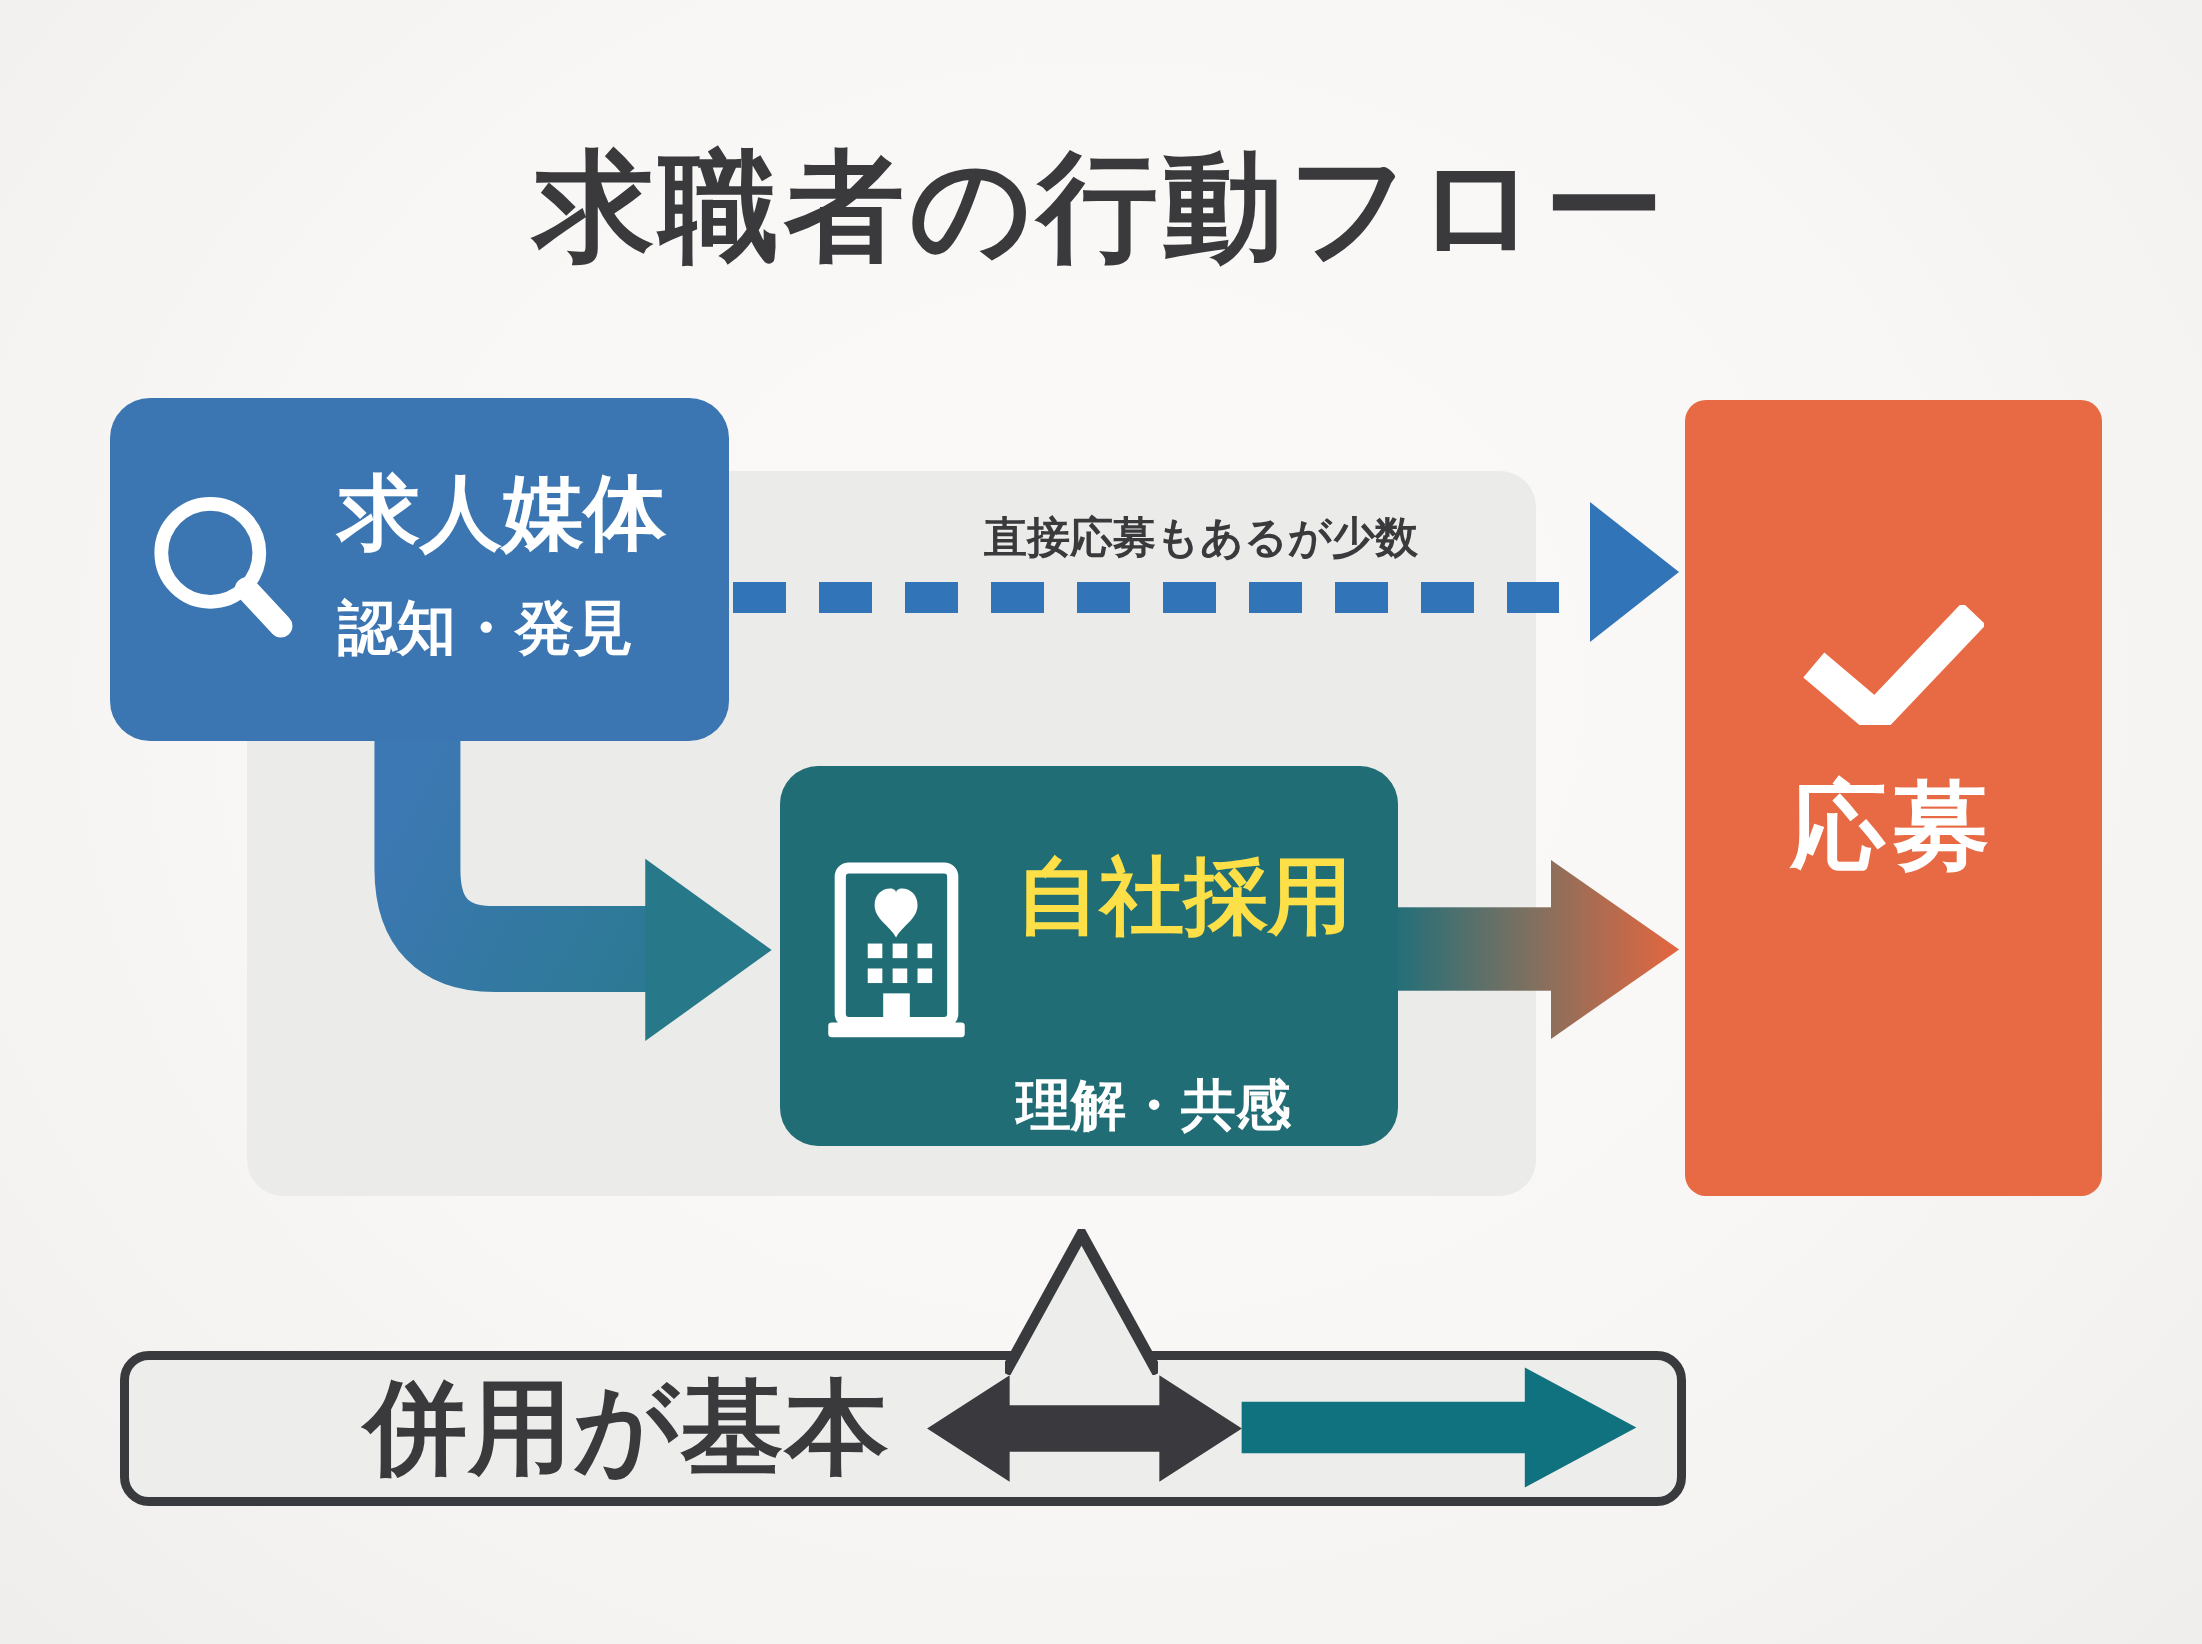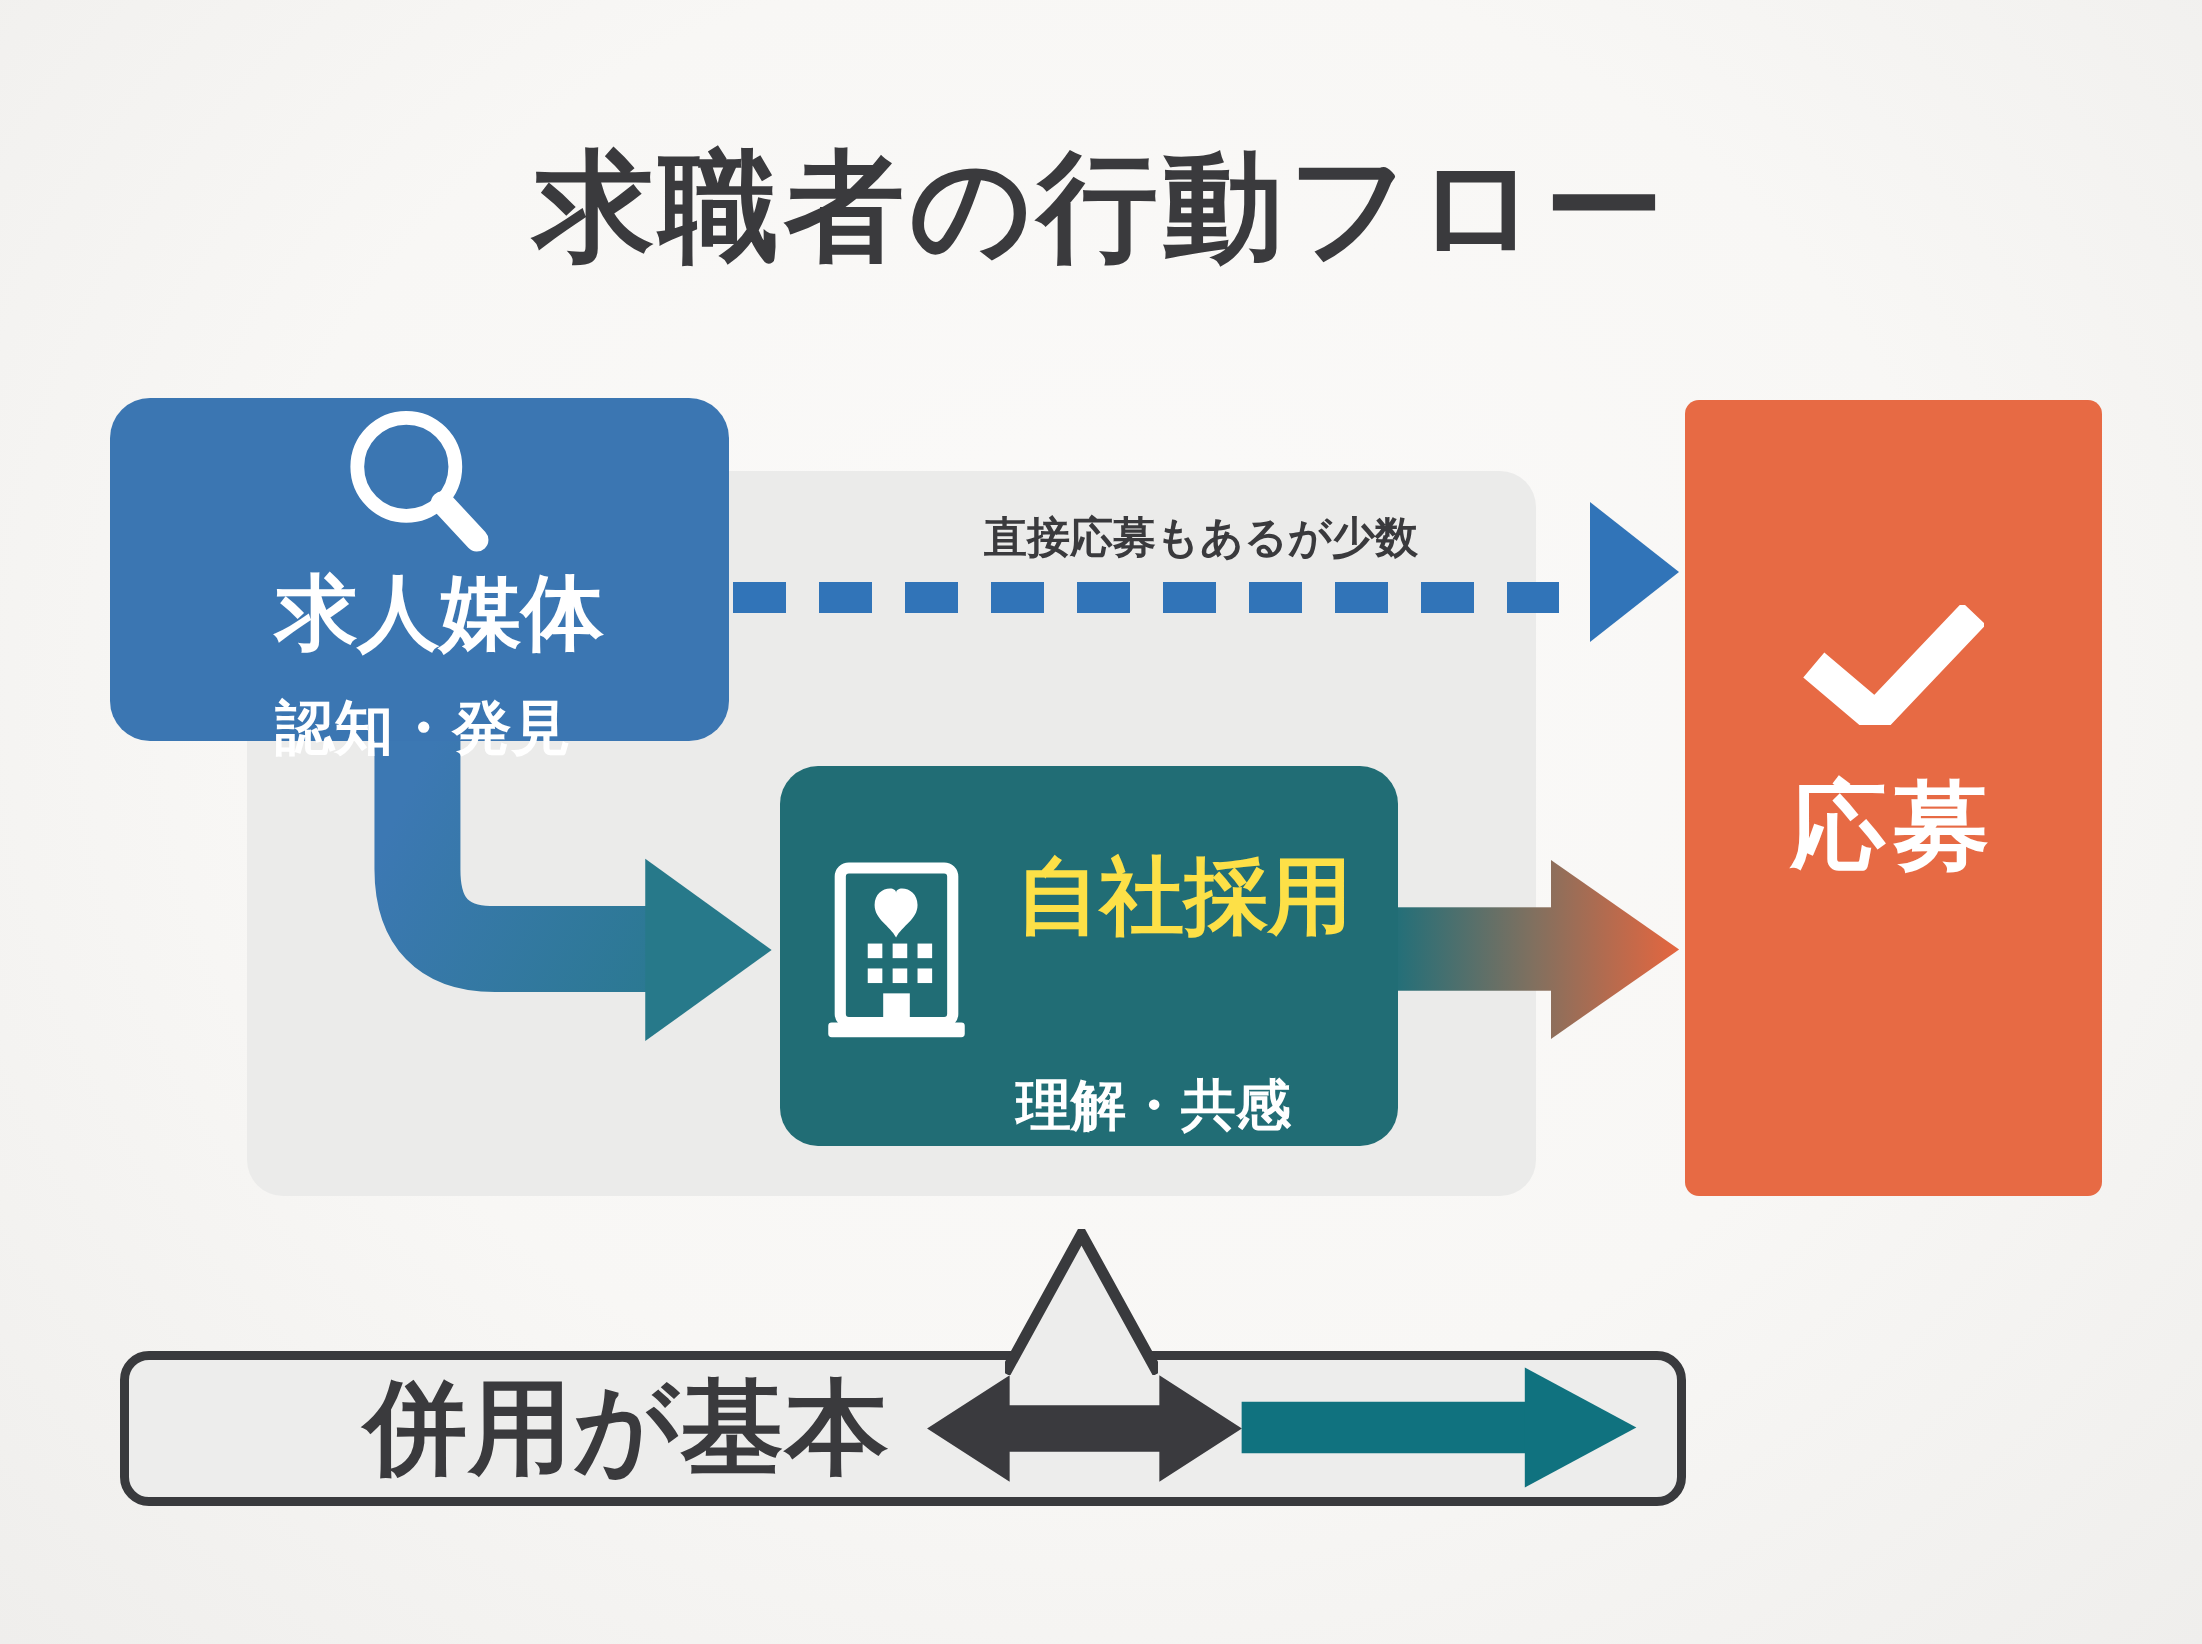--- a/index.html
+++ b/index.html
@@ -14,21 +14,21 @@
     position:absolute;left:0;top:127px;width:2203px;
     text-align:center;
     font-size:120px;font-weight:bold;letter-spacing:5.2px;
     color:#3a3a3d;white-space:nowrap;
   }
   .journey-panel{
     position:absolute;left:247px;top:471px;width:1289px;height:725px;
     background:#ebebea;border-radius:36px;
   }
   
-  .node{position:absolute;box-sizing:border-box;flex-direction:column;}
+  .node{position:absolute;box-sizing:border-box;}
   .node-blue{
     left:110px;top:398px;width:619px;height:343px;
     background:#3b76b2;border-radius:40px;
     display:flex;align-items:center;padding-left:40px;
   }
   .node-blue .icon-wrap{width:155px;height:172px;flex:0 0 auto;margin-right:33px;}
   .node-blue .txt .t1{font-size:82px;font-weight:bold;color:#ffffff;line-height:1.05;white-space:nowrap;}
   .node-blue .txt .t2{font-size:59px;font-weight:bold;color:#ffffff;margin-top:33px;white-space:nowrap;}
   
   .direct-label{
@@ -50,21 +50,21 @@
     left:780px;top:766px;width:618px;height:380px;
     background:#216d75;border-radius:38px;
   }
   .node-teal .icon-wrap{position:absolute;left:41px;top:96px;width:151px;height:176px;}
   .node-teal .txt{position:absolute;left:236px;top:83px;}
   .node-teal .txt .t1{font-size:84px;font-weight:bold;color:#fde047;line-height:1.12;white-space:nowrap;}
   .node-teal .sub{position:absolute;left:236px;top:303px;font-size:55px;font-weight:bold;color:#ffffff;white-space:nowrap;}
   
   .node-orange{
     left:1685px;top:400px;width:417px;height:796px;
-    background:#e76a44;border-radius:14px;
+    background:#e76a44;border-radius:21px;
     display:flex;flex-direction:column;align-items:center;
     padding-top:205px;
   }
   .node-orange .check-wrap{width:181px;height:120px;}
   .node-orange .t1{font-size:96px;font-weight:bold;color:#ffffff;letter-spacing:6.9px;margin-top:38px;white-space:nowrap;}
   
   .arrow-svg{position:absolute;}
   
   .footer-box{
     position:absolute;left:120px;top:1351px;width:1566px;height:155px;

